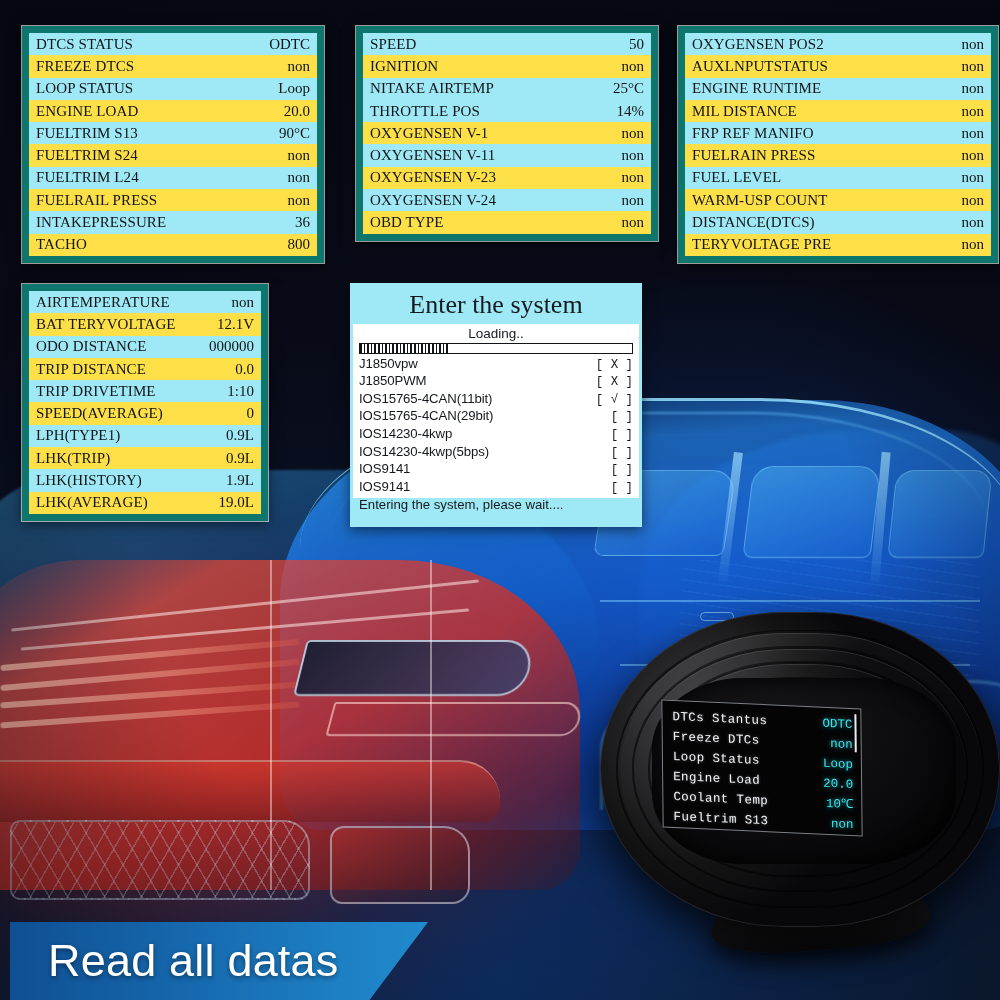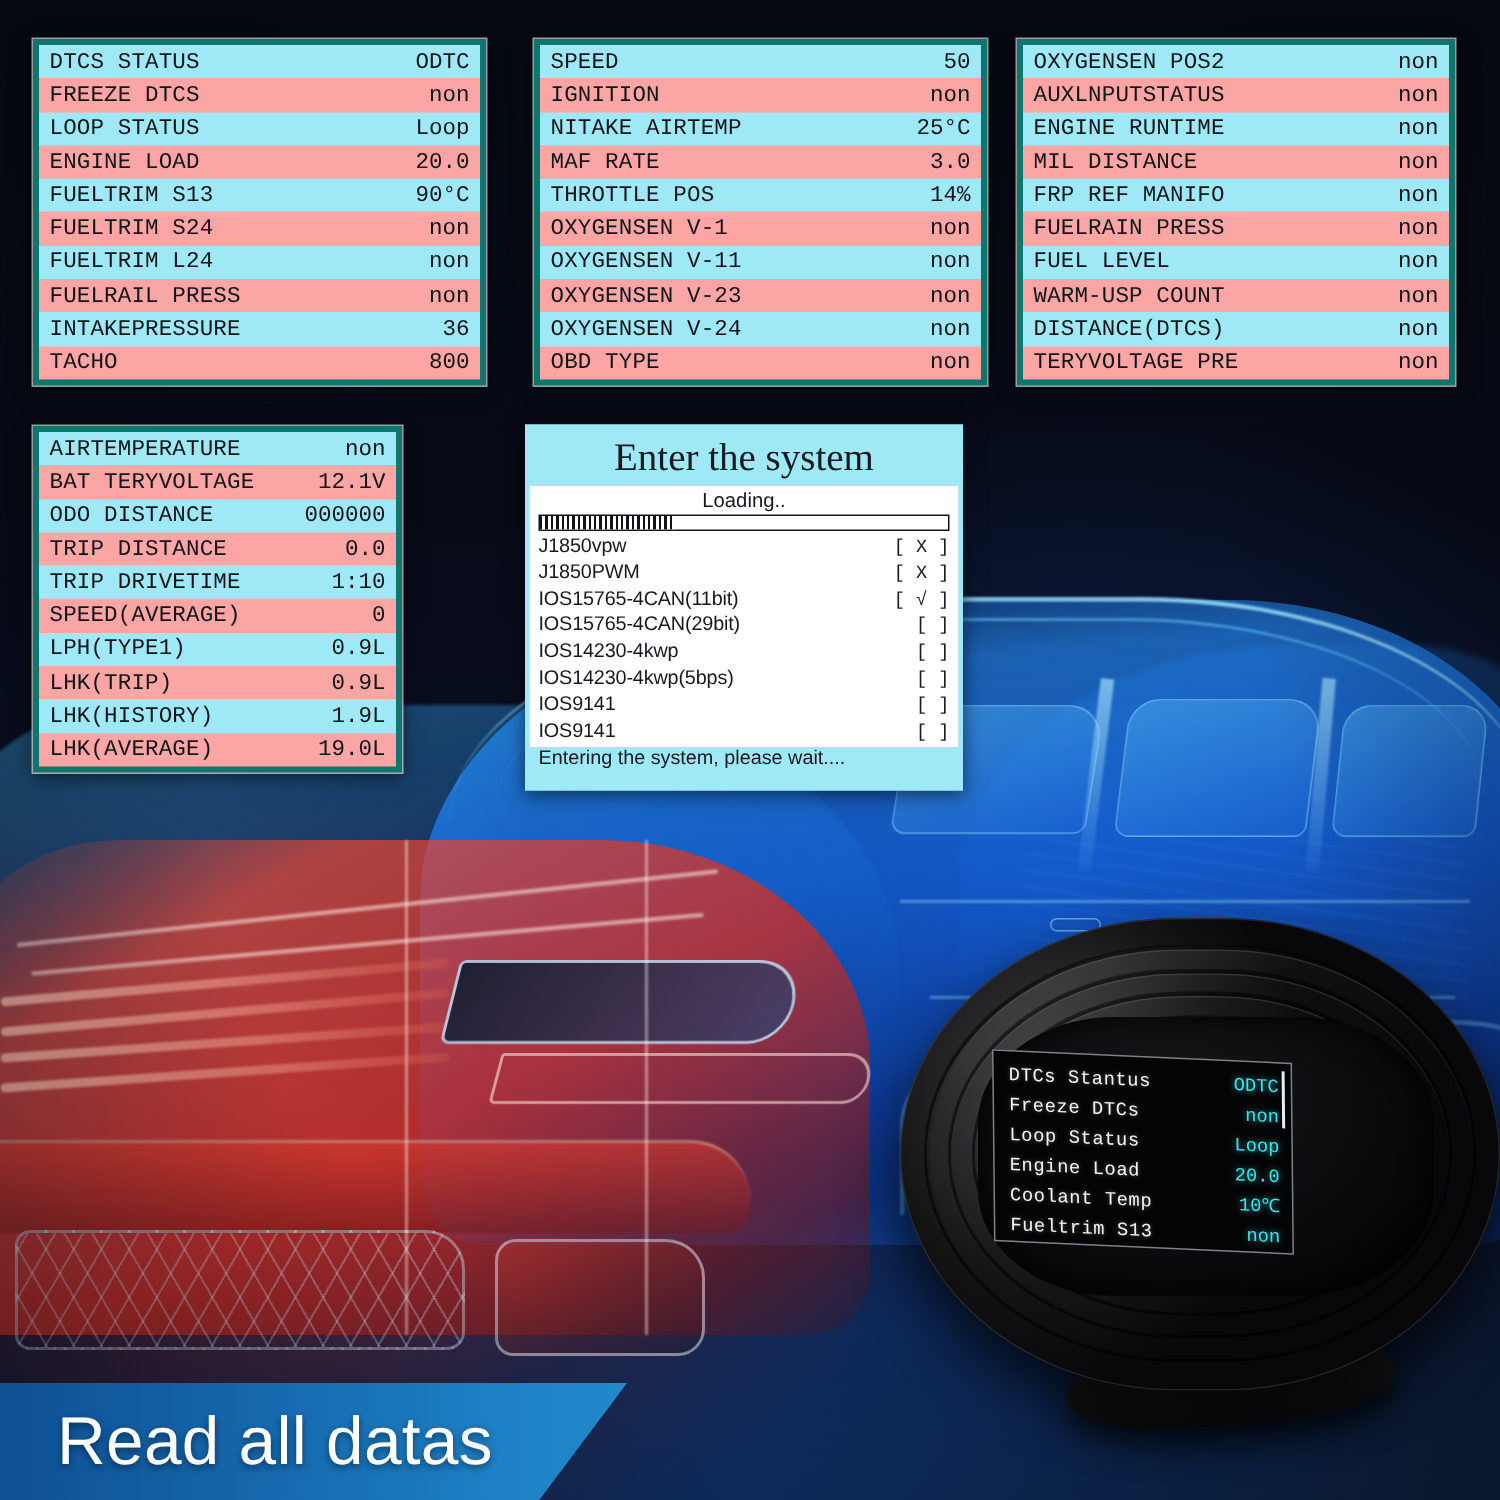--- a/index.html
+++ b/index.html
@@ -134,42 +134,42 @@
     border-radius:20px;
   }
   .bg-vignette {
     position:absolute; inset:0;
     background:radial-gradient(ellipse 90% 85% at 50% 55%, rgba(0,0,0,0) 40%, rgba(4,6,14,0.75) 100%);
   }
 
   
   .panel {
     position:absolute;
-    background:#fca5a5;
-    border:4px solid #0f766e;
+    background:#fde047;
+    border:7px solid #0f766e;
     box-shadow:0 0 0 1px rgba(255,255,255,0.6), 0 3px 12px rgba(0,0,0,0.55);
     overflow:hidden;
-    font-family:Liberation Mono, monospace;
+    font-family:Liberation Serif, serif;
   }
   .panel .row {
     display:flex; align-items:center; justify-content:space-between;
     padding:0 7px;
     height:22.3px;
     font-size:15px;
     color:#111418;
     line-height:1;
     white-space:nowrap;
   }
   .panel .row.alt { background:#9fe9f6; }
   .panel .row .k { letter-spacing:0.1px; }
   .panel .row .v { text-align:right; }
 
   #panel-dtcs    { left:22px;  top:26px;  width:302px; }
   #panel-engine  { left:356px; top:26px;  width:302px; }
-  #panel-sensors { left:678px; top:26px;  width:292px; }
+  #panel-sensors { left:678px; top:26px;  width:320px; }
   #panel-trip    { left:22px;  top:284px; width:246px; }
 
   
   #panel-enter {
     position:absolute; left:350px; top:283px; width:292px; height:244px;
     background:#9fe9f6;
     border:3px solid #9fe9f6;
     box-shadow:0 3px 12px rgba(0,0,0,0.55);
     overflow:hidden;
   }
@@ -265,21 +265,21 @@
   }
   .stand-neck {
     position:absolute; left:176px; top:250px; width:76px; height:48px;
     background:linear-gradient(180deg,#333336,#121214);
     border-radius:18px 18px 30px 30px;
     transform:rotate(-4deg);
   }
 
   
   #banner {
-    position:absolute; left:0; top:922px; width:418px; height:78px;
+    position:absolute; left:10px; top:922px; width:418px; height:78px;
     background:linear-gradient(90deg,#0f4f93 0%, #1668ad 42%, #1d7fc4 78%, #2189cc 100%);
     clip-path:polygon(0 0, 100% 0, 86% 100%, 0 100%);
     display:flex; align-items:center;
   }
   #banner-text {
     margin-left:38px;
     color:#ffffff;
     font-size:45px;
     font-family:"Liberation Sans", sans-serif;
     letter-spacing:0.2px;
@@ -382,24 +382,20 @@
         <span class="k">SPEED</span>
         <span class="v">50</span>
       </div>
       <div class="row">
         <span class="k">IGNITION</span>
         <span class="v">non</span>
       </div>
       <div class="row alt">
         <span class="k">NITAKE AIRTEMP</span>
         <span class="v">25°C</span>
-      </div>
-      <div class="row">
-        <span class="k">MAF RATE</span>
-        <span class="v">3.0</span>
       </div>
       <div class="row alt">
         <span class="k">THROTTLE POS</span>
         <span class="v">14%</span>
       </div>
       <div class="row">
         <span class="k">OXYGENSEN V-1</span>
         <span class="v">non</span>
       </div>
       <div class="row alt">

